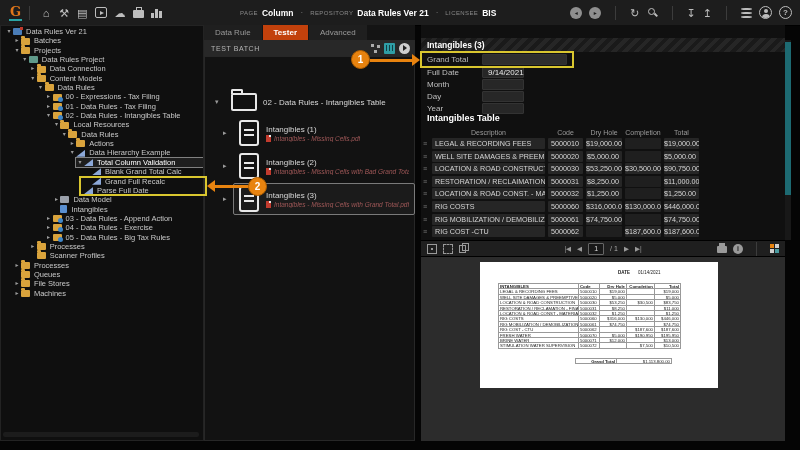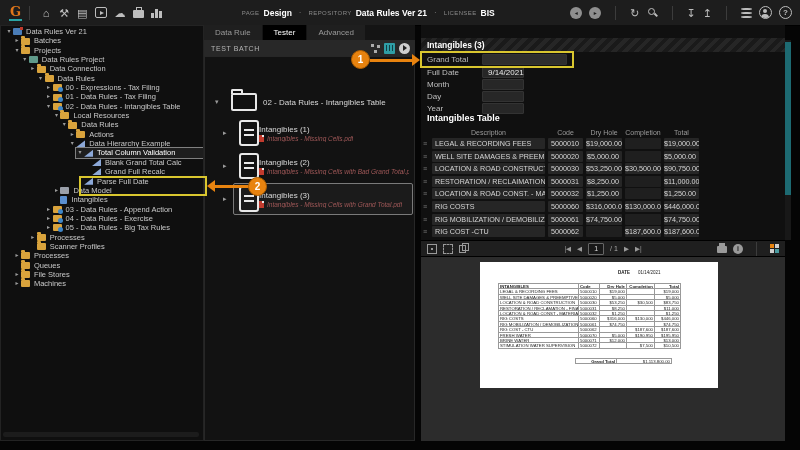--- a/index.html
+++ b/index.html
@@ -69,21 +69,21 @@
   .trow[data-icon="doctype"] .tic{background:#5a8fd0;width:7px;height:8px}
   .tlabel{font-size:7.5px;color:#c9c9c9}
   .trow[data-selected="true"]{outline:1px solid #808080;background:#1e1e1e}
   .trow[data-selected="true"] .tlabel{color:#fff}
   #l-hscroll{position:absolute;left:2px;bottom:3px;width:196px;height:5px;background:#1c1c1c;border-radius:2px}
 
   
   #midpanel{position:absolute;left:204px;top:25px;width:211px;height:416px;background:#101010}
   #tabsrow{position:absolute;left:0;top:0;width:100%;height:15px;background:#141414;display:flex}
   .tab{padding:0 11px;font-size:8px;line-height:15px;color:#9a9a9a;background:#1f1f1f;margin-right:1px}
-  .tab.active{background:#000000;color:#fff;font-weight:normal}
+  .tab.active{background:#c2410c;color:#fff;font-weight:bold}
   #batchbar{position:absolute;left:0;top:15px;width:100%;height:16px;background:#282828;
     display:flex;align-items:center}
   #batchlabel{font-size:7px;color:#b5b5b5;letter-spacing:.6px;margin-left:7px}
   .bbicons{margin-left:auto;margin-right:5px;display:flex;align-items:center;gap:4px}
   .ic-nodes{width:9px;height:9px;position:relative}
   .ic-nodes::before{content:"";position:absolute;left:0;top:0;width:3px;height:3px;background:#ababab;
     box-shadow:6px 1px 0 #ababab,3px 6px 0 #ababab}
   .ic-chart{width:11px;height:11px;background:#2f9ea6;border-radius:1px;display:flex;
     align-items:center;justify-content:center}
   .ic-chart::after{content:"";width:7px;height:6px;
@@ -95,21 +95,21 @@
   #midtree{position:absolute;left:0;top:31px;width:100%;height:385px;background:#121212;
     border:1px solid #272727;box-sizing:border-box}
   .mcaret{font-size:7px;color:#9a9a9a;width:10px;flex:none}
   #folderrow{position:absolute;left:10px;top:33px;height:24px;display:flex;align-items:center;gap:6px}
   .ic-bigfolder{width:22px;height:14px;border:2px solid #e8e8e8;border-radius:2px;position:relative;flex:none}
   .ic-bigfolder::before{content:"";position:absolute;top:-6px;left:-2px;width:8px;height:3px;
     border:2px solid #e8e8e8;border-bottom:none;border-radius:2px 2px 0 0}
   .mflabel{font-size:8px;color:#d8d8d8;white-space:nowrap}
   .docrow{position:absolute;left:18px;width:190px;height:32px;display:flex;align-items:center}
   .docrow:nth-child(1){top:60px}.docrow:nth-child(2){top:93px}.docrow:nth-child(3){top:126px}
-  .doccard{display:flex;align-items:center;padding:2px 5px;border:1px solid transparent;
+  .doccard{display:flex;align-items:center;gap:7px;padding:2px 5px;border:1px solid transparent;
     border-radius:2px;width:170px}
   .docrow[data-selected="true"] .doccard{border-color:#7a7a7a;background:#1b1b1b}
   .ic-doc{width:16px;height:22px;border:2px solid #e8e8e8;border-radius:3px;position:relative;flex:none}
   .ic-doc::after{content:"";position:absolute;left:3px;right:3px;top:7px;height:9px;
     background:repeating-linear-gradient(#e8e8e8 0 2px,transparent 2px 5px)}
   .doctext{display:flex;flex-direction:column;gap:1px;overflow:hidden}
   .doctitle{font-size:8px;color:#d8d8d8;white-space:nowrap}
   .docsub{display:flex;align-items:center;gap:3px;white-space:nowrap}
   .ic-pdf{width:5px;height:7px;background:#c23b2e;flex:none;position:relative}
   .ic-pdf::before{content:"";position:absolute;right:0;top:0;width:2px;height:2px;background:#e8e8e8}
@@ -209,21 +209,21 @@
     <span class="tbi">☁</span>
     <span class="ic-case"></span>
     <span class="ic-bars">
         <i style="height:5px"></i>
         <i style="height:9px"></i>
         <i style="height:7px"></i>
       </span>
 
     <div class="crumbs">
       <span class="klabel">PAGE</span>
-      <span class="kvalue">Design</span>
+      <span class="kvalue">Column</span>
       <span class="dot">·</span>
       <span class="klabel">REPOSITORY</span>
       <span class="kvalue">Data Rules Ver 21</span>
       <span class="dot">·</span>
       <span class="klabel">LICENSEE</span>
       <span class="kvalue">BIS</span>
     </div>
 
     <div class="rgroup">
       <span class="circbtn">◂</span>
@@ -261,20 +261,25 @@
       </div>
         <div class="trow" data-icon="project" data-caret="open" style="--lv: 2;">
         <span class="tcaret"></span>
         <span class="tic"></span>
         <span class="tlabel">Data Rules Project</span>
       </div>
         <div class="trow" data-icon="folder" data-caret="closed" style="--lv: 3;">
         <span class="tcaret"></span>
         <span class="tic"></span>
         <span class="tlabel">Data Connection</span>
+      </div>
+        <div class="trow" data-icon="folder" data-caret="open" style="--lv: 3;">
+        <span class="tcaret"></span>
+        <span class="tic"></span>
+        <span class="tlabel">Content Models</span>
       </div>
         <div class="trow" data-icon="folder" data-caret="open" style="--lv: 4;">
         <span class="tcaret"></span>
         <span class="tic"></span>
         <span class="tlabel">Data Rules</span>
       </div>
         <div class="trow" data-icon="model" data-caret="closed" style="--lv: 5;">
         <span class="tcaret"></span>
         <span class="tic"></span>
         <span class="tlabel">00 - Expressions - Tax Filing</span>

